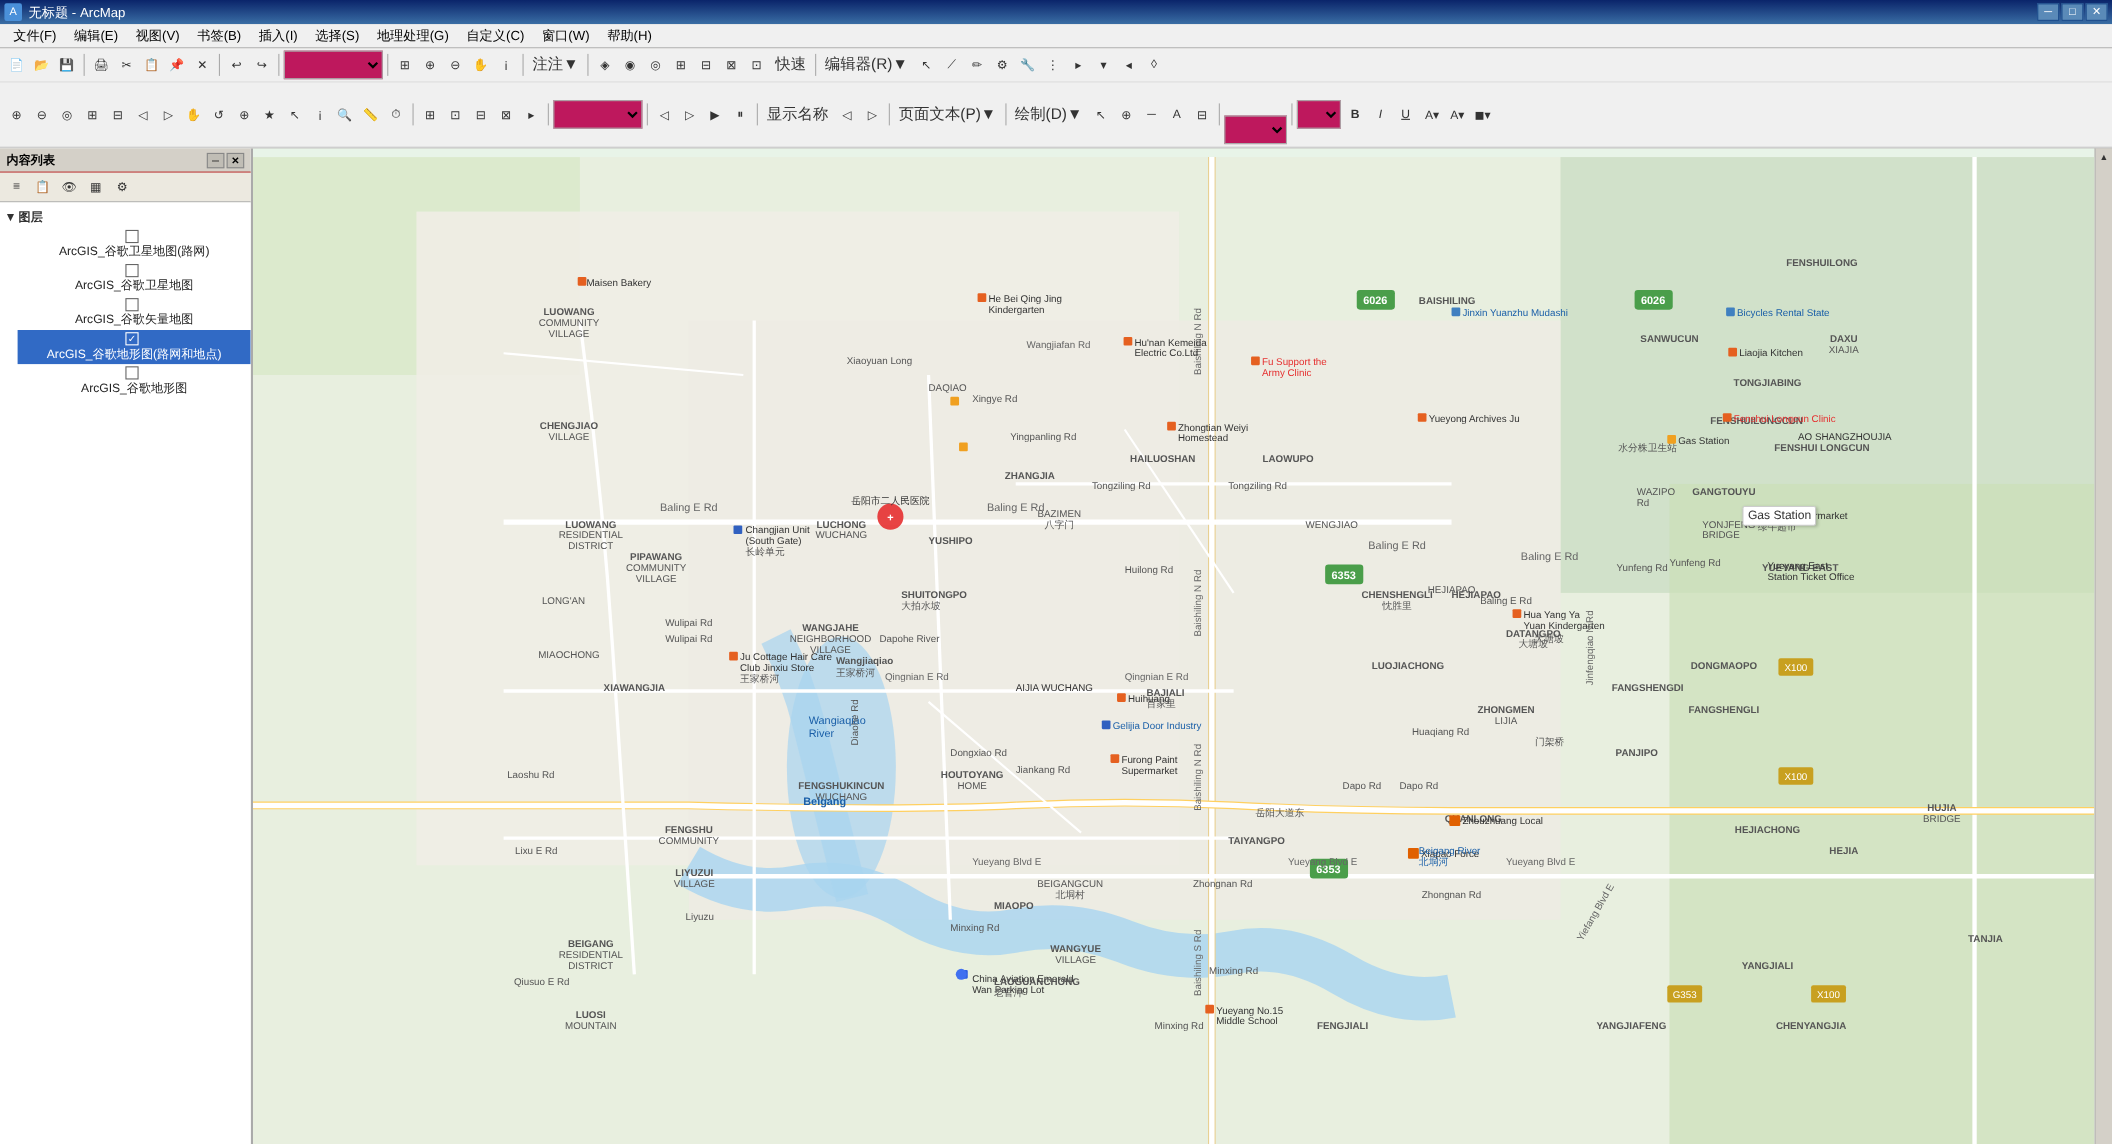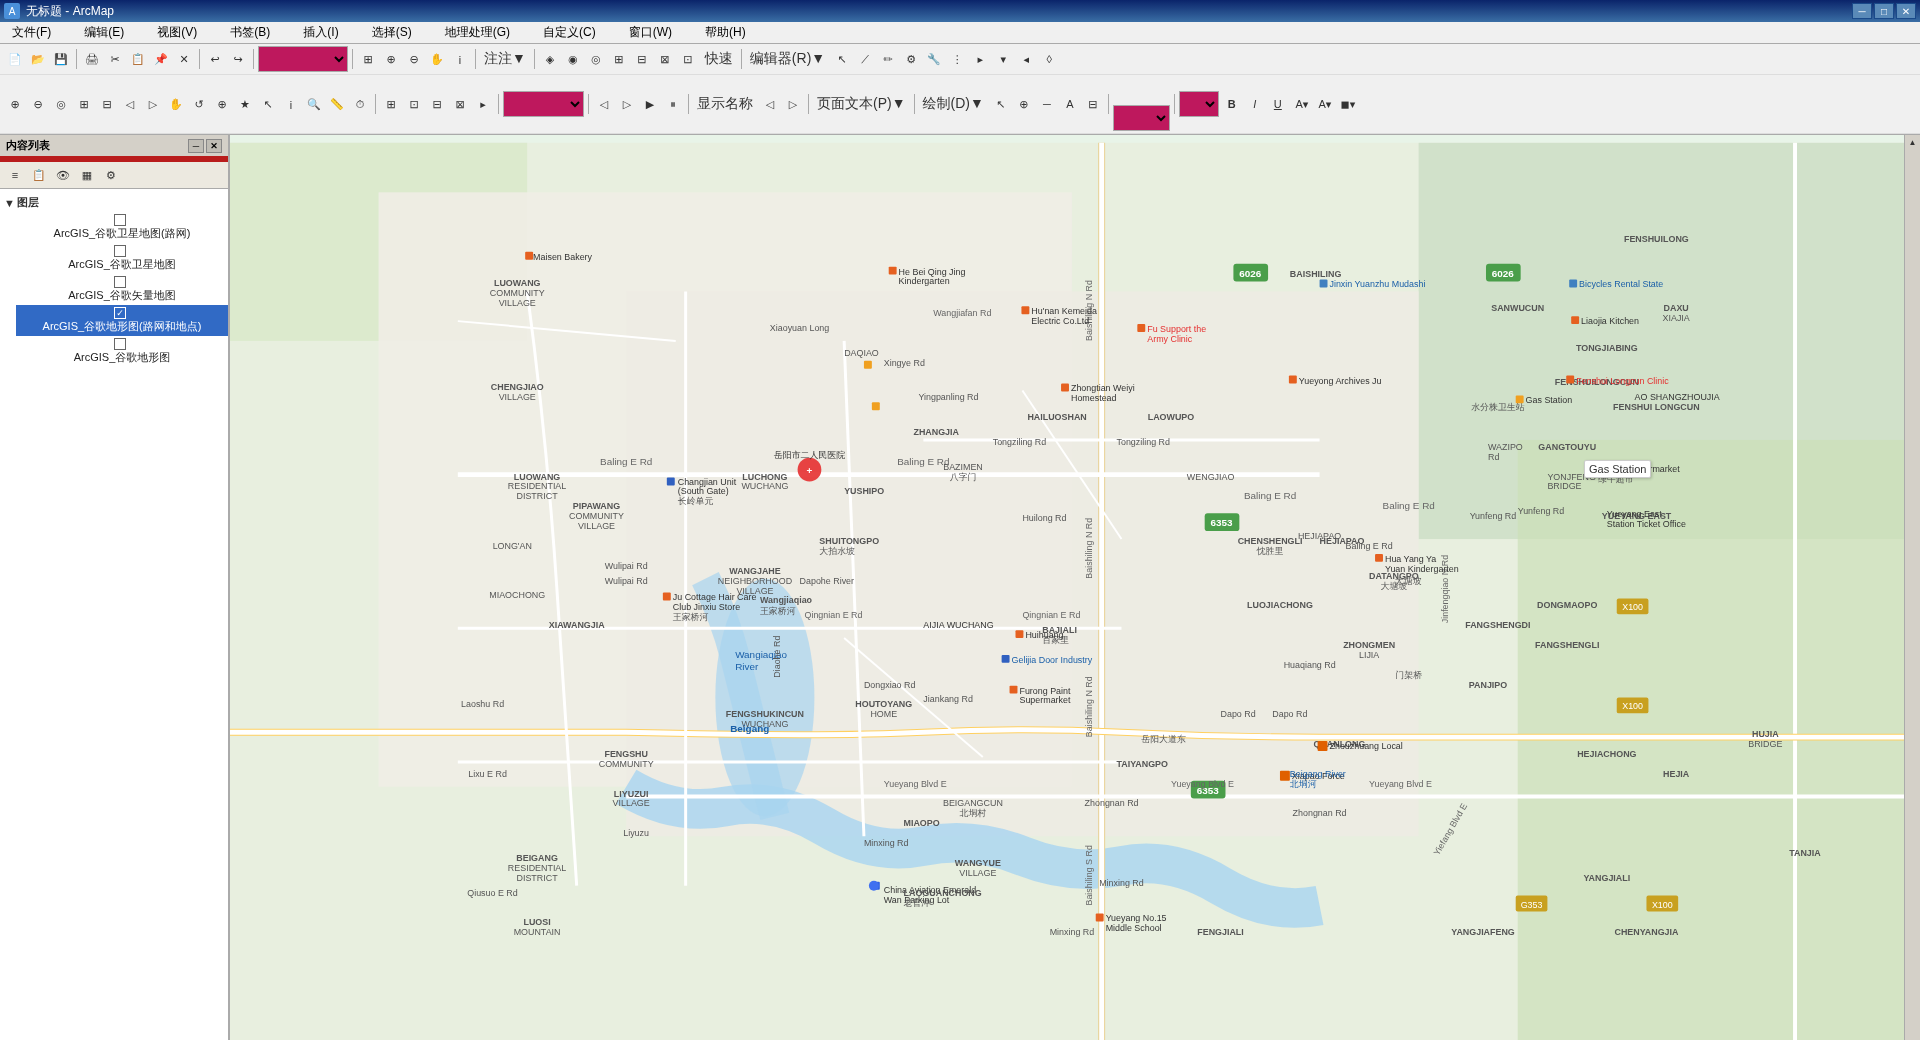--- a/index.html
+++ b/index.html
@@ -13,38 +13,38 @@
     }
     #titlebar .title { display: flex; align-items: center; gap: 6px; }
     #titlebar .title-icon { width: 16px; height: 16px; background: #4a90d9; border-radius: 2px; font-size: 10px; display: flex; align-items: center; justify-content: center; }
     #titlebar .win-controls { display: flex; gap: 2px; }
     #titlebar .win-btn { width: 20px; height: 16px; background: #5a8ab8; border: 1px solid #1a4a8a; color: white; font-size: 10px; display: flex; align-items: center; justify-content: center; cursor: pointer; }
 
     
     #menubar {
       width: 100%; height: 22px; background: #f0f0f0;
       display: flex; align-items: flex-start; padding: 0 4px;
-      border-bottom: 1px solid #aaa; font-size: 12px; gap: 17px;
+      border-bottom: 1px solid #aaa; font-size: 12px;
     }
     #menubar .menu-item { padding: 2px 8px; cursor: pointer; white-space: nowrap; }
 
     
     #toolbars { background: #f0f0f0; border-bottom: 1px solid #aaa; }
     .toolbar-row { display: flex; align-items: center; padding: 2px 4px; gap: 2px; min-height: 28px; flex-wrap: wrap; border-bottom: 1px solid #ddd; }
     .tb-btn { width: 22px; height: 22px; border: 1px solid transparent; background: transparent; cursor: pointer; display: flex; align-items: center; justify-content: center; font-size: 11px; color: #333; }
     .tb-separator { width: 1px; height: 20px; background: #aaa; margin: 0 2px; }
     .tb-input { height: 20px; border: 1px solid #aaa; padding: 0 4px; font-size: 11px; background: white; }
     .scale-box { width: 90px; }
 
     
     #main { display: flex; width: 100%; height: calc(1040px - 22px - 22px - 84px - 20px); }
 
     
     #left-panel { width: 230px; min-width: 230px; background: #f5f4f0; border-right: 2px solid #aaa; display: flex; flex-direction: column; overflow: hidden; }
-    #panel-header { background: #d4d0c8; padding: 3px 6px; font-size: 11px; font-weight: bold; display: flex; align-items: center; justify-content: space-between; border-bottom: 6px solid #b91c1c; }
+    #panel-header { background: #d4d0c8; padding: 3px 6px; font-size: 11px; font-weight: bold; display: flex; align-items: center; justify-content: space-between; border-bottom: 1px solid #b91c1c; }
     #panel-header .panel-btns { display: flex; gap: 2px; }
     .panel-btn { width: 16px; height: 14px; background: #c0bdb5; border: 1px solid #888; font-size: 9px; display: flex; align-items: center; justify-content: center; cursor: pointer; }
     #panel-toolbar { display: flex; align-items: center; padding: 2px 4px; gap: 2px; background: #ece9e0; border-bottom: 1px solid #aaa; }
     #layer-tree { flex: 1; overflow-y: auto; padding: 4px 0; background: white; }
     .tree-item { display: flex; align-items: center; padding: 2px 6px; cursor: pointer; font-size: 11px; color: #222; flex-direction: column; }
     .tree-item.selected { background: #316ac5; color: white; }
     .tree-item .checkbox { width: 12px; height: 12px; border: 1px solid #666; background: white; margin-right: 4px; display: flex; align-items: center; justify-content: center; font-size: 9px; flex-shrink: 0; }
     .tree-item.selected .checkbox { background: #316ac5; border-color: white; }
     .checked-mark { color: #333; font-size: 9px; }
     .tree-item.selected .checked-mark { color: white; }

